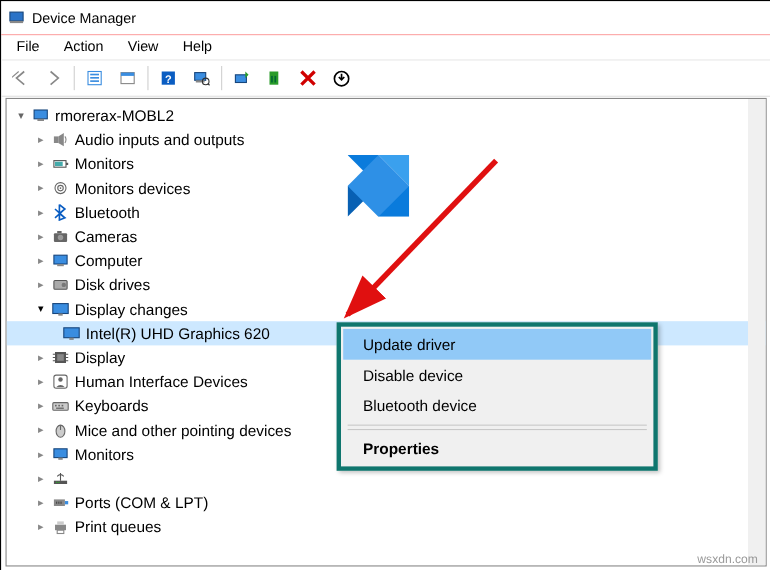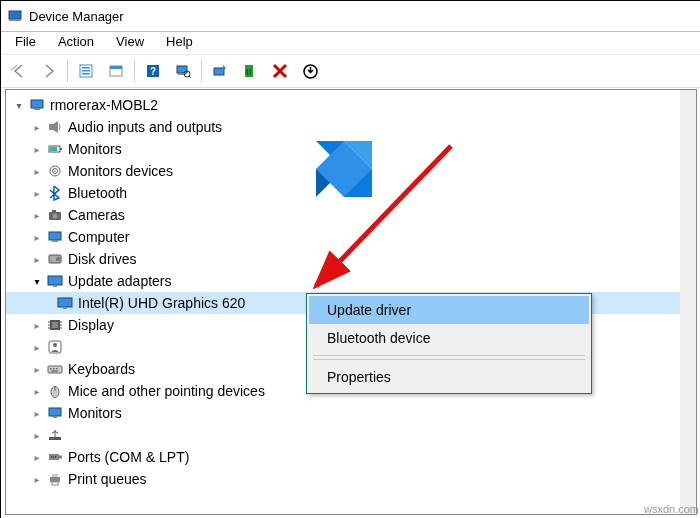--- a/index.html
+++ b/index.html
@@ -14,28 +14,28 @@
 .sep{width:1px;height:22px;background:#d0d0d0;margin:0 2px}
 .content{position:absolute;top:88px;left:4px;right:4px;bottom:4px;border:1px solid #888;background:#fff;overflow:hidden}
 .tree{padding:4px 0;font-size:14px}
 .row{display:flex;align-items:center;height:22px;white-space:nowrap}
 .row .exp{width:14px;height:14px;display:flex;align-items:center;justify-content:center;font-size:10px;color:#666;margin-right:2px}
 .row .ic{width:18px;height:16px;margin-right:4px;display:flex;align-items:center;justify-content:center}
 .row.sel{background:#cde8ff}
 .indent0{padding-left:6px}
 .indent1{padding-left:24px}
 .indent2{padding-left:50px}
-.context{position:absolute;left:305px;top:292px;width:280px;background:#f0f0f0;border:1px solid #0f766e;box-shadow:2px 2px 4px rgba(0,0,0,.25);padding:2px;font-size:14px}
+.context{position:absolute;left:305px;top:292px;width:280px;background:#f0f0f0;border:4px solid #0f766e;box-shadow:2px 2px 4px rgba(0,0,0,.25);padding:2px;font-size:14px}
 .context .citem{padding:6px 18px}
 .context .citem.hover{background:#91c9f7}
 .context .csep{height:1px;background:#c8c8c8;margin:3px 4px}
-.context .citem.bold{font-weight:normal}
+.context .citem.bold{font-weight:bold}
 .logo{position:absolute;left:315px;top:140px;width:56px;height:56px}
 .arrow{position:absolute;left:295px;top:137px;pointer-events:none}
-.watermark{position:absolute;right:2px;bottom:4px;font-size:11px;color:#999}
+.watermark{position:absolute;right:12px;bottom:4px;font-size:11px;color:#999}
 .scrollbar{position:absolute;right:0;top:0;bottom:0;width:16px;background:#f0f0f0}
 </style>
 </head>
 <body>
 
 <div class="window">
   <div class="titlebar">
     <span class="ticon">
         <svg width="16" height="16">
           <rect x="2" y="3" width="12" height="8" fill="#2b73c7" stroke="#17467c"></rect>
@@ -208,21 +208,21 @@
           <span>Disk drives</span>
         </div>
         <div class="row indent1">
           <span class="exp" style="color:#000">▾</span>
           <span class="ic">
             <svg width="16" height="16">
               <rect x="1" y="3" width="14" height="9" fill="#3a8de0" stroke="#17467c"></rect>
               <rect x="6" y="12" width="4" height="2" fill="#888"></rect>
             </svg>
           </span>
-          <span>Update adapters</span>
+          <span>Display changes</span>
         </div>
         <div class="row indent2 sel">
           <span class="ic">
             <svg width="16" height="16">
               <rect x="1" y="3" width="14" height="9" fill="#3a8de0" stroke="#17467c"></rect>
               <rect x="6" y="12" width="4" height="2" fill="#888"></rect>
             </svg>
           </span>
           <span>Intel(R) UHD Graphics 620</span>
         </div>
@@ -244,20 +244,21 @@
         </div>
         <div class="row indent1">
           <span class="exp" style="color:#888">▸</span>
           <span class="ic">
             <svg width="16" height="16">
               <rect x="2" y="2" width="12" height="12" rx="2" fill="none" stroke="#666"></rect>
               <circle cx="8" cy="6" r="2" fill="#666"></circle>
               <path d="M4 13 q4-4 8 0" fill="#666"></path>
             </svg>
           </span>
+          <span>Human Interface Devices</span>
         </div>
         <div class="row indent1">
           <span class="exp" style="color:#888">▸</span>
           <span class="ic">
             <svg width="16" height="16">
               <rect x="1" y="5" width="14" height="7" rx="1" fill="#ccc" stroke="#666"></rect>
               <rect x="3" y="7" width="1.5" height="1.5" fill="#666"></rect>
               <rect x="6" y="7" width="1.5" height="1.5" fill="#666"></rect>
               <rect x="9" y="7" width="1.5" height="1.5" fill="#666"></rect>
               <rect x="4" y="9.5" width="7" height="1.2" fill="#666"></rect>
@@ -338,20 +339,21 @@
     <defs>
         <marker id="ah" markerWidth="10" markerHeight="10" refX="7" refY="3" orient="auto">
           <polygon points="0,0 8,3 0,6" fill="#e01010"></polygon>
         </marker>
       </defs>
     <line x1="155" y1="8" x2="20" y2="148" stroke="#e01010" stroke-width="5" marker-end="url(#ah)"></line>
   </svg>
 
   <div class="context">
     <div class="citem hover">Update driver</div>
+    <div class="citem">Disable device</div>
     <div class="citem">Bluetooth device</div>
     <div class="csep"></div>
     <div class="csep"></div>
     <div class="citem bold">Properties</div>
   </div>
 
   <div class="watermark">wsxdn.com</div>
 </div>
 
 </body></html>

